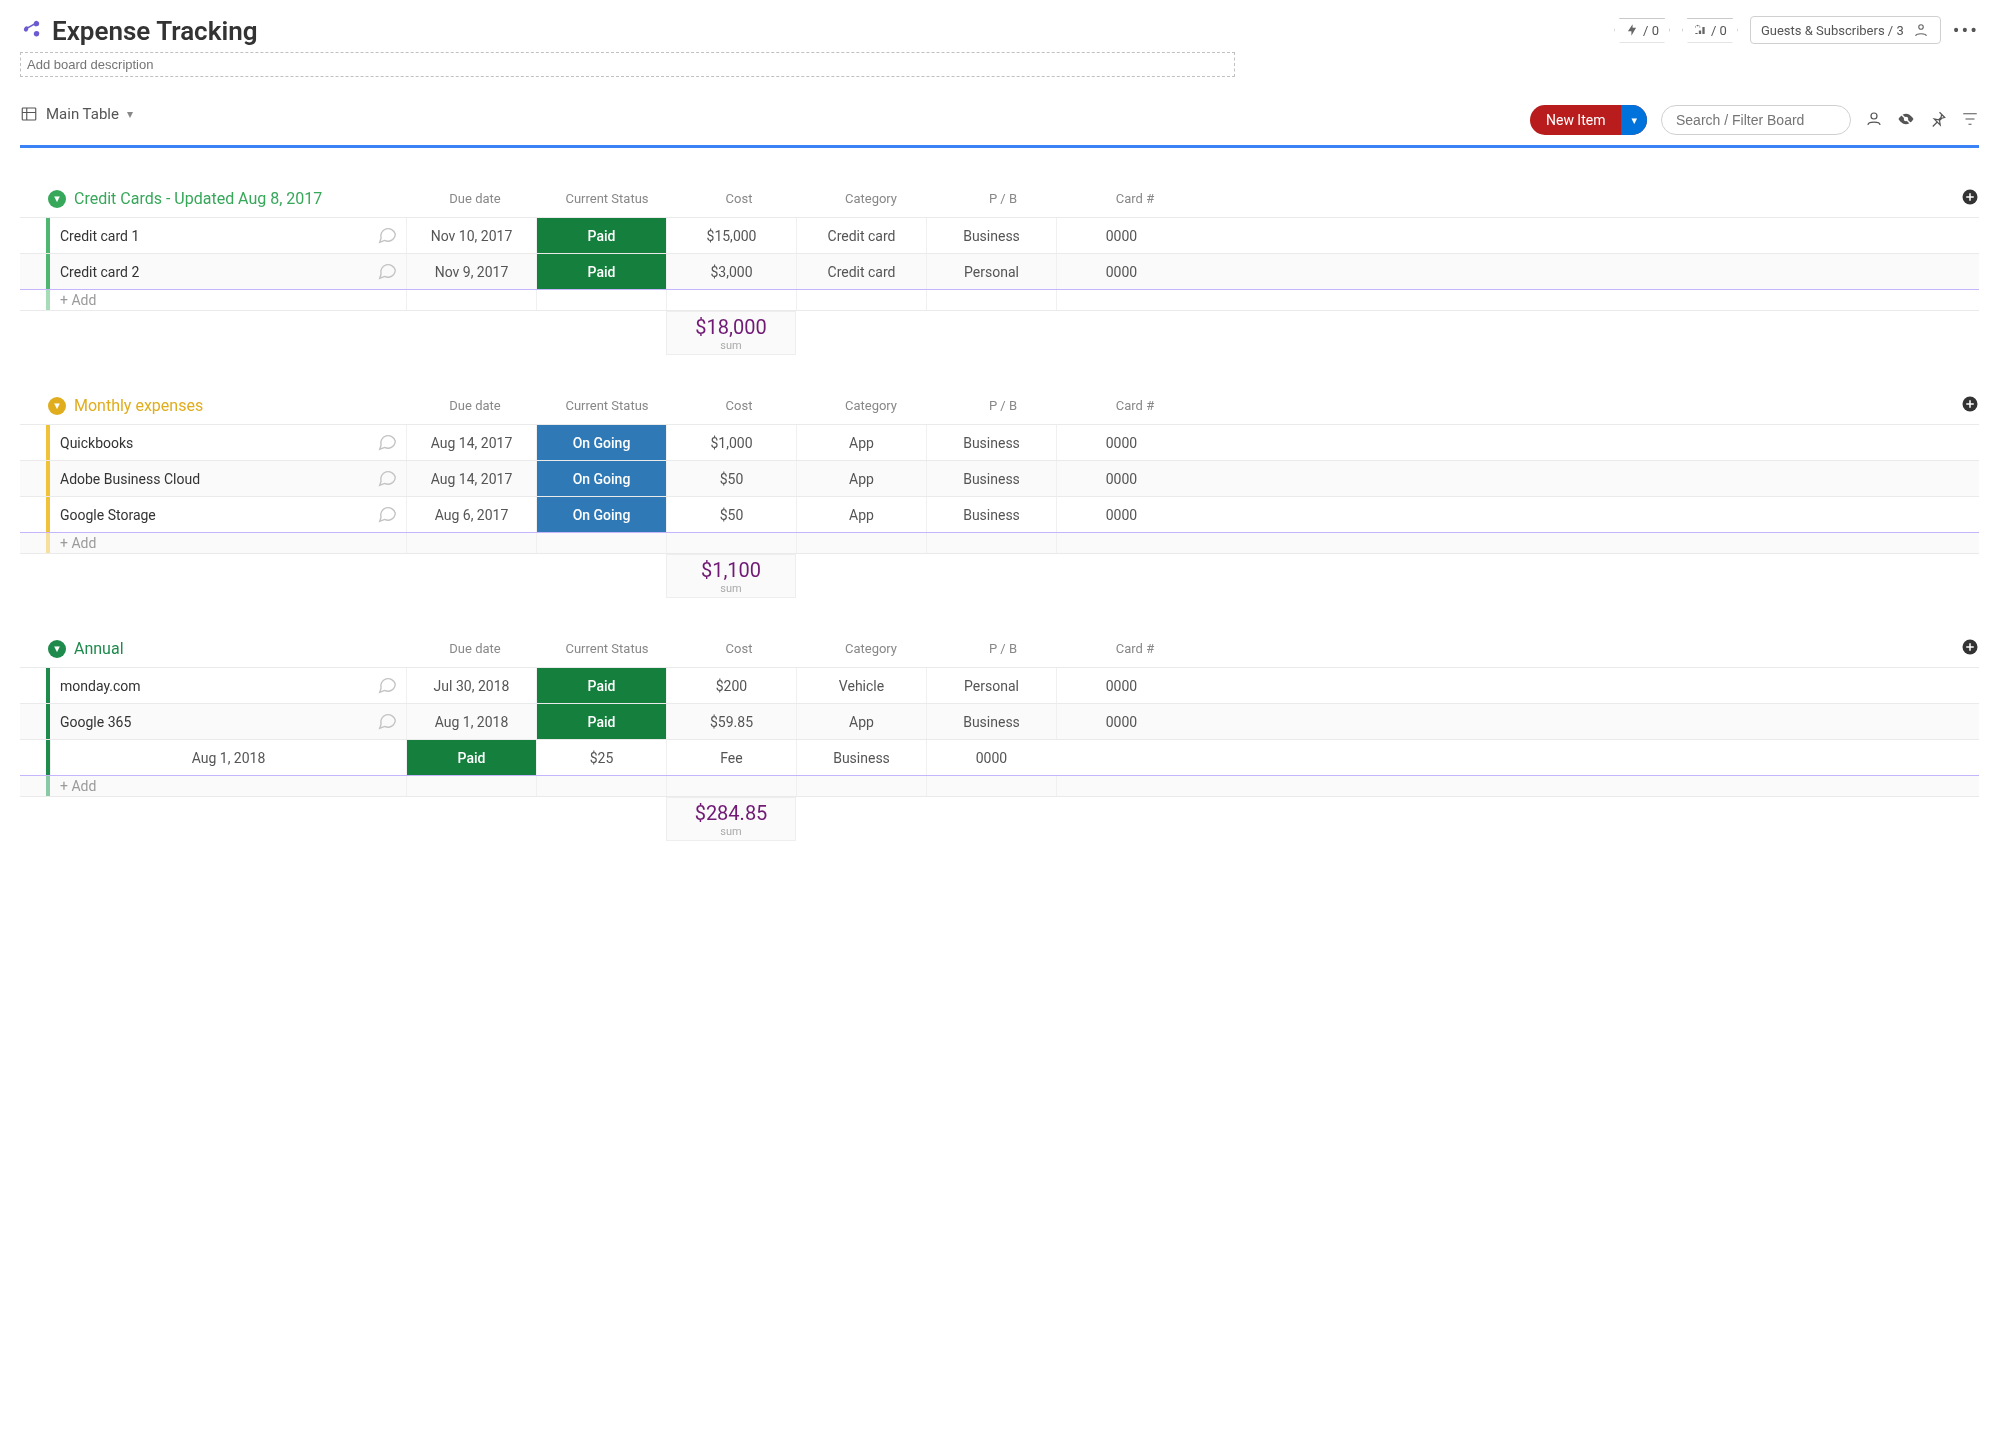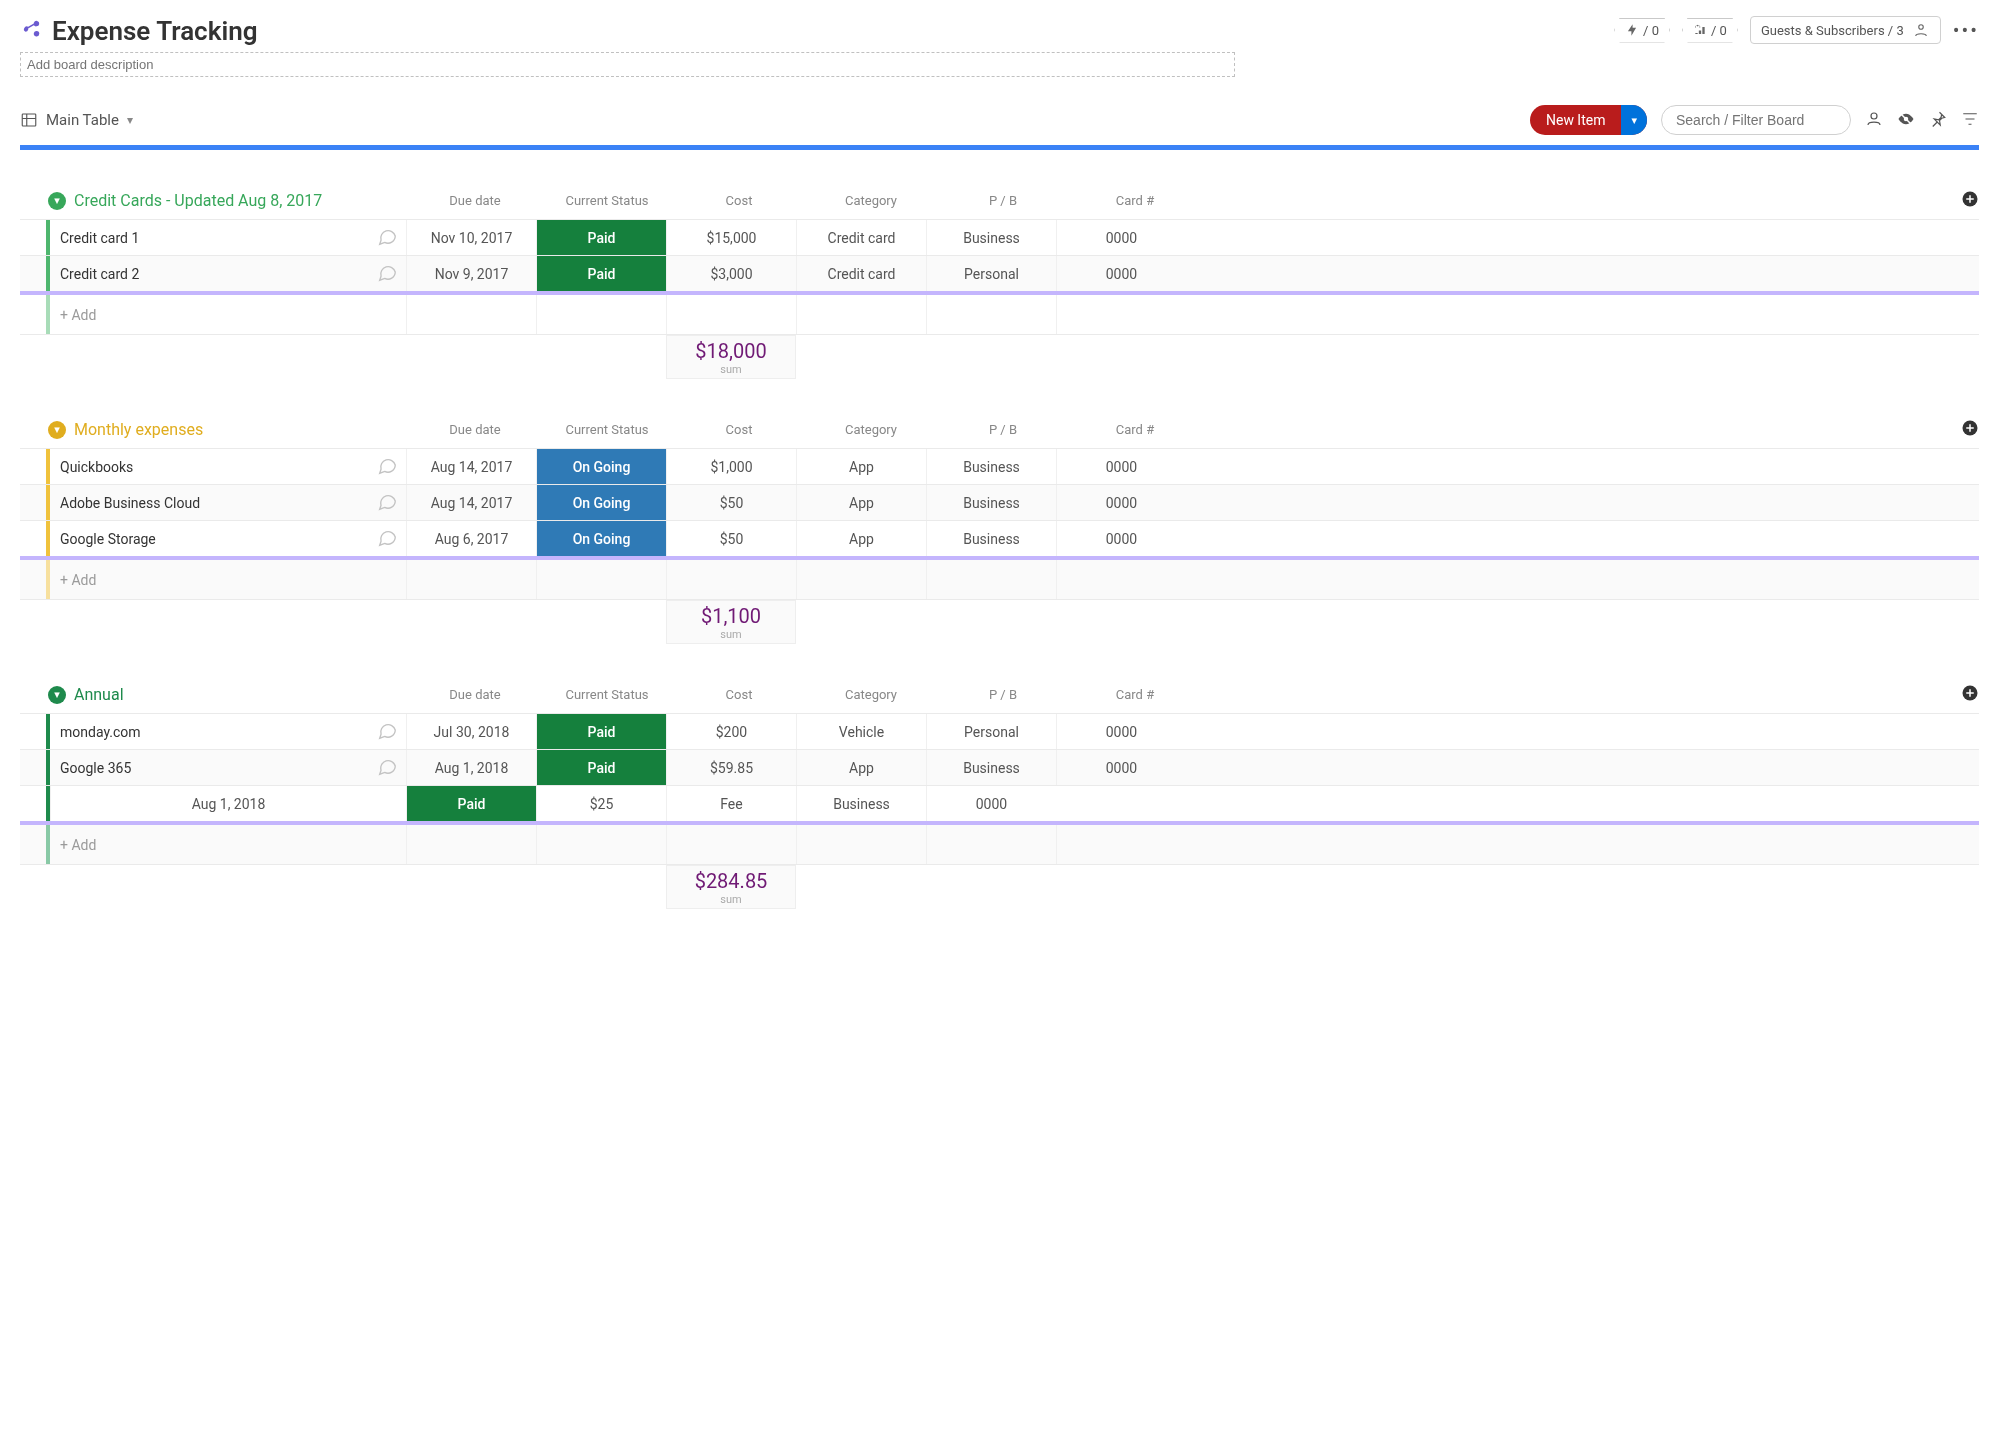--- a/index.html
+++ b/index.html
@@ -38,22 +38,22 @@
     padding: 4px 6px;
     width: 62%;
     color: #9a9a9a;
     font-size: 13px;
     background: #fff;
   }
 
   
   .toolbar {
     margin-top: 28px;
-    display: flex; align-items: center; justify-content: space-between;
-    border-bottom: 5px solid #3b82f6;
+    display: flex; align-items: flex-start; justify-content: space-between;
+    border-bottom: 3px solid #3b82f6;
     padding-bottom: 10px;
   }
   .view-switch { display: flex; align-items: center; gap: 8px; color: #555; font-size: 15px; }
   .view-switch svg { width: 18px; height: 18px; stroke: #555; fill: none; stroke-width: 1.5; }
   .chev { font-size: 12px; color: #888; }
   .toolbar-right { display: flex; align-items: center; gap: 14px; }
   .new-item-btn {
     display: inline-flex; align-items: stretch; border-radius: 18px;
     overflow: hidden; background: #b91c1c; color: #fff;
   }
@@ -100,21 +100,21 @@
     display: flex; align-items: center; justify-content: space-between;
     padding: 0 8px 0 10px; color: #333; font-size: 14px;
   }
   .chat-icon svg { width: 22px; height: 22px; stroke: #c3c3c3; fill:none; stroke-width:1.5; }
   .cell { display:flex; align-items:center; justify-content:center; font-size:14px; color:#555; border-left:1px solid #f0f0f0; }
   .status-cell { color:#fff; font-weight:500; }
   .status-paid { background:#15803d; }
   .status-ongoing { background:#2f7ab6; }
 
   .row.add-row .row-name-cell { color:#9a9a9a; }
-  .row.add-row { border-top: 4px solid #c4b5fd; border-bottom: 1px solid #eaeaea; height:44px; }
+  .row.add-row { border-top: 1px solid #c4b5fd; border-bottom: 1px solid #eaeaea; height:22px; }
 
   .sum-row {
     display: grid;
     grid-template-columns: 26px 4px 356px 130px 130px 130px 130px 130px 130px 1fr;
     align-items: stretch;
     height: 44px;
   }
   .sum-cell { grid-column: 6 / 7; border:1px solid #eee; background:#fafafa; display:flex; flex-direction:column; align-items:center; justify-content:center; }
   .sum-value { font-size:20px; color:#701a75; }
   .sum-label { font-size:11px; color:#aaa; }

